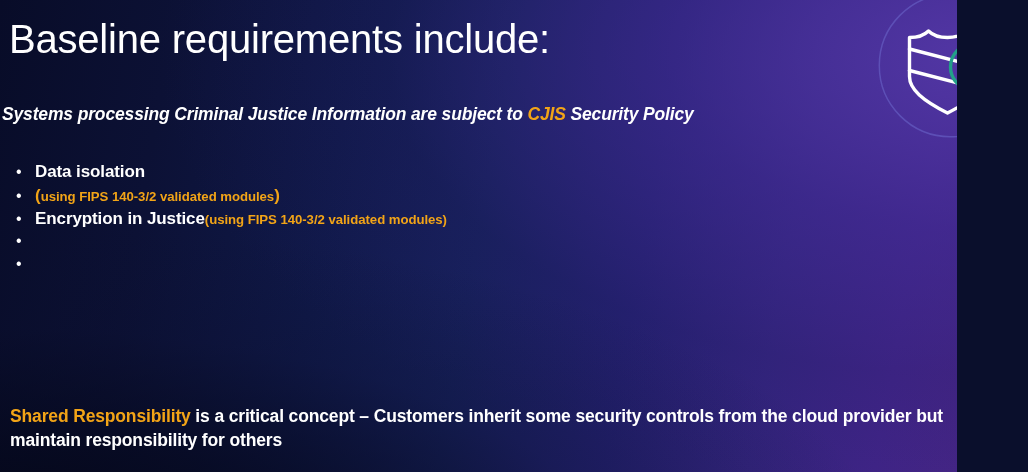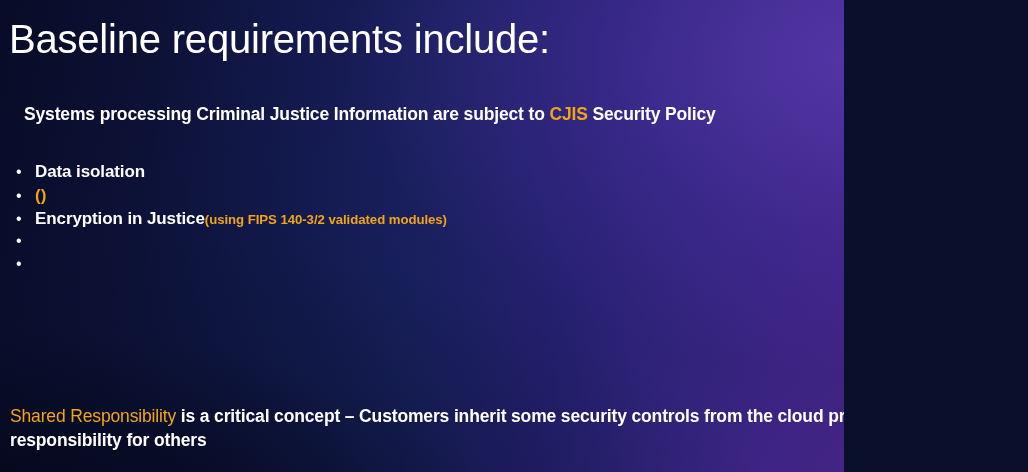--- a/index.html
+++ b/index.html
@@ -6,47 +6,48 @@
   html, body { width:1028px; height:472px; }
   body {
     font-family: "Liberation Sans", sans-serif;
     background:#0a0f2c;
     overflow:hidden;
     position:relative;
   }
 
   #slide {
     position:absolute; inset:0;
-    width:844px; height:472px;
+    width:957px; height:472px;
     overflow:hidden;
     background:
       radial-gradient(150% 115% at 0% 118%, rgba(3,5,20,0.97) 0%, rgba(5,8,28,0.72) 22%, rgba(10,14,44,0.28) 42%, rgba(0,0,0,0) 62%),
       radial-gradient(120% 130% at 103% 12%, rgba(86,58,170,0.85) 0%, rgba(66,44,150,0.55) 28%, rgba(40,30,110,0.18) 52%, rgba(0,0,0,0) 72%),
       linear-gradient(100deg, #080c28 0%, #0c1135 17%, #101949 35%, #16205a 50%, #23206e 66%, #33247d 80%, #3f2486 92%, #442585 100%);
     padding-left: 28px;
   }
 
   
   .title {
     position:absolute; left:9px; top:17px;
     font-size:40px;
     font-weight:300;
     letter-spacing:-0.2px;
     color:#ffffff;
     white-space:nowrap;
   }
 
   
   .subtitle {
-    position:absolute; left:24px; top:104px;
+    position:absolute; left:2px; top:104px;
     font-size:17.5px;
     font-weight:700;
     color:#ffffff;
     white-space:nowrap;
     letter-spacing:-0.15px;
+    font-style:italic;
   }
   .hl-orange { color:#f2a417; }
 
   
   .bullets {
     position:absolute; left:10px; top:162px;
     width:860px;
   }
   .bullet-row {
     display:flex;
@@ -85,21 +86,21 @@
   
   .footer {
     position:absolute; left:10px; top:404px;
     width:1000px;
     font-size:17.5px;
     font-weight:700;
     color:#ffffff;
     line-height:24px;
     letter-spacing:-0.15px;
   }
-  .footer .strong-orange { color:#f2a417; font-weight:400;margin-top:12px; }
+  .footer .strong-orange { color:#f2a417; font-weight:700;margin-top:12px; }
 
   
   .badge {
     position:absolute;
     left:877px; top:-8px;
     width:147px; height:147px;
   }
   .badge svg { display:block; width:147px; height:147px; }
 </style>
 </head>
@@ -117,20 +118,21 @@
       <span class="bullet-dot">•</span>
       <span class="bullet-text">Data isolation</span>
       <span class="paren-big"></span>
       <span class="note-small"></span>
       <span class="paren-big"></span>
     </div>
 
     <div class="bullet-row">
       <span class="bullet-dot">•</span>
       <span class="paren-big">(</span>
+      <span class="note-small">using FIPS 140-3/2 validated modules</span>
       <span class="paren-big">)</span>
     </div>
 
     <div class="bullet-row">
       <span class="bullet-dot">•</span>
       <span class="bullet-text">Encryption in Justice </span>
       <span class="paren-big"></span>
       <span class="note-small">(using FIPS 140-3/2 validated modules)</span>
       <span class="paren-big"></span>
     </div>

